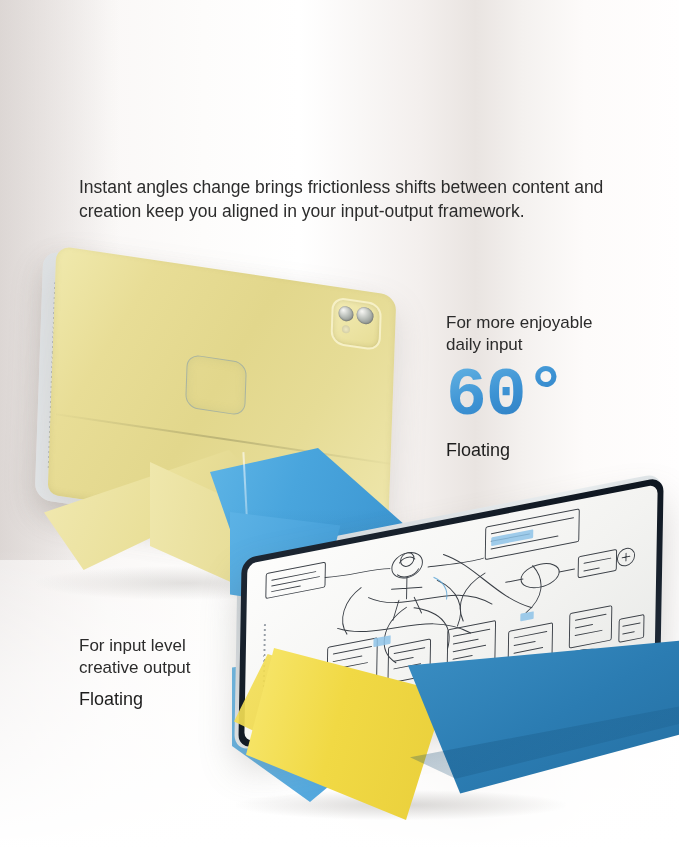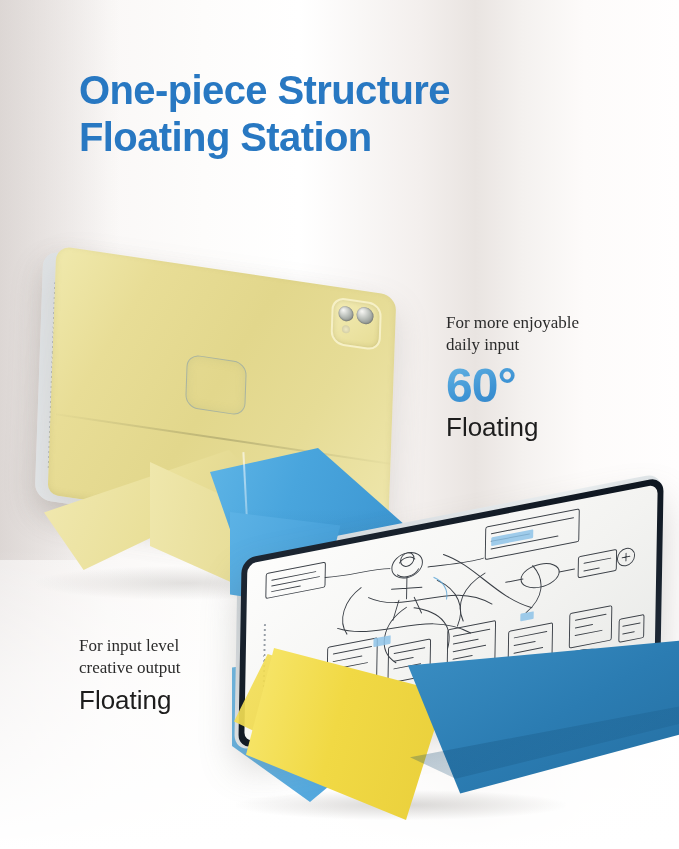--- a/index.html
+++ b/index.html
@@ -38,29 +38,30 @@
   }
   .headline .l2{display:block;}
   .subcopy{
     position:absolute;left:79px;top:157px;width:530px;
     color:#2c2c2c;font-size:17.5px;line-height:1.42;z-index:40;
   }
 
   
   .callout{position:absolute;z-index:45;}
   .callout .lead{
-    color:#2b2b2b;font-size:17px;line-height:1.28;margin:0 0 6px 0;white-space:pre-line;font-family:Liberation Serif, serif;
+    color:#2b2b2b;font-size:17px;line-height:1.28;margin:0 0 6px 0;white-space:pre-line;
   }
   .callout .angle{
-    font-size:48px;font-weight:bold;line-height:1;letter-spacing:-1px;
+    font-size:68px;font-weight:bold;line-height:1;letter-spacing:-1px;
     background:linear-gradient(160deg,#68b6e4 0%,#3d93d4 35%,#1b63ac 100%);
     -webkit-background-clip:text;background-clip:text;color:transparent;
     margin:4px 0 2px 0;
-  }
-  .callout .state{color:#1d1d1d;font-size:26px;line-height:1.2;margin-top:2px;}
+    font-family:Liberation Mono, monospace;
+  }
+  .callout .state{color:#1d1d1d;font-size:18px;line-height:1.2;margin-top:10px;}
 
   #callout-60{left:446px;top:312px;width:200px;}
   #callout-30{left:79px;top:635px;width:210px;}
 
   
   #device-upper{position:absolute;left:30px;top:262px;width:400px;height:340px;z-index:20;}
 
   .tab-edge{ 
     position:absolute;left:9px;top:12px;width:330px;height:250px;
     background:linear-gradient(100deg,#dfe3e6,#f2f5f6 40%,#cfd6da);
@@ -319,25 +320,22 @@
 
     <div class="low-yellow-2"></div>
     <div class="low-yellow"></div>
     <div class="low-blue-base"></div>
     <div class="low-blue-base-lip"></div>
   </div>
 
   <div class="contact-shadow"></div>
   <div class="floor"></div>
 
-  <h1 class="headline">
-    <span>One-piece Structure</span>
-    <span class="l2">Floating Station</span>
-  </h1>
-
+
+  <p class="subcopy">Instant angles change brings frictionless shifts between content and creation keep you aligned in your input-output framework.</p>
 
   <div class="callout" id="callout-60">
     <div class="lead">For more enjoyable
 daily input</div>
     <div class="angle">60°</div>
     <div class="state">Floating</div>
   </div>
 
   <div class="callout" id="callout-30">
     <div class="lead">For input level

